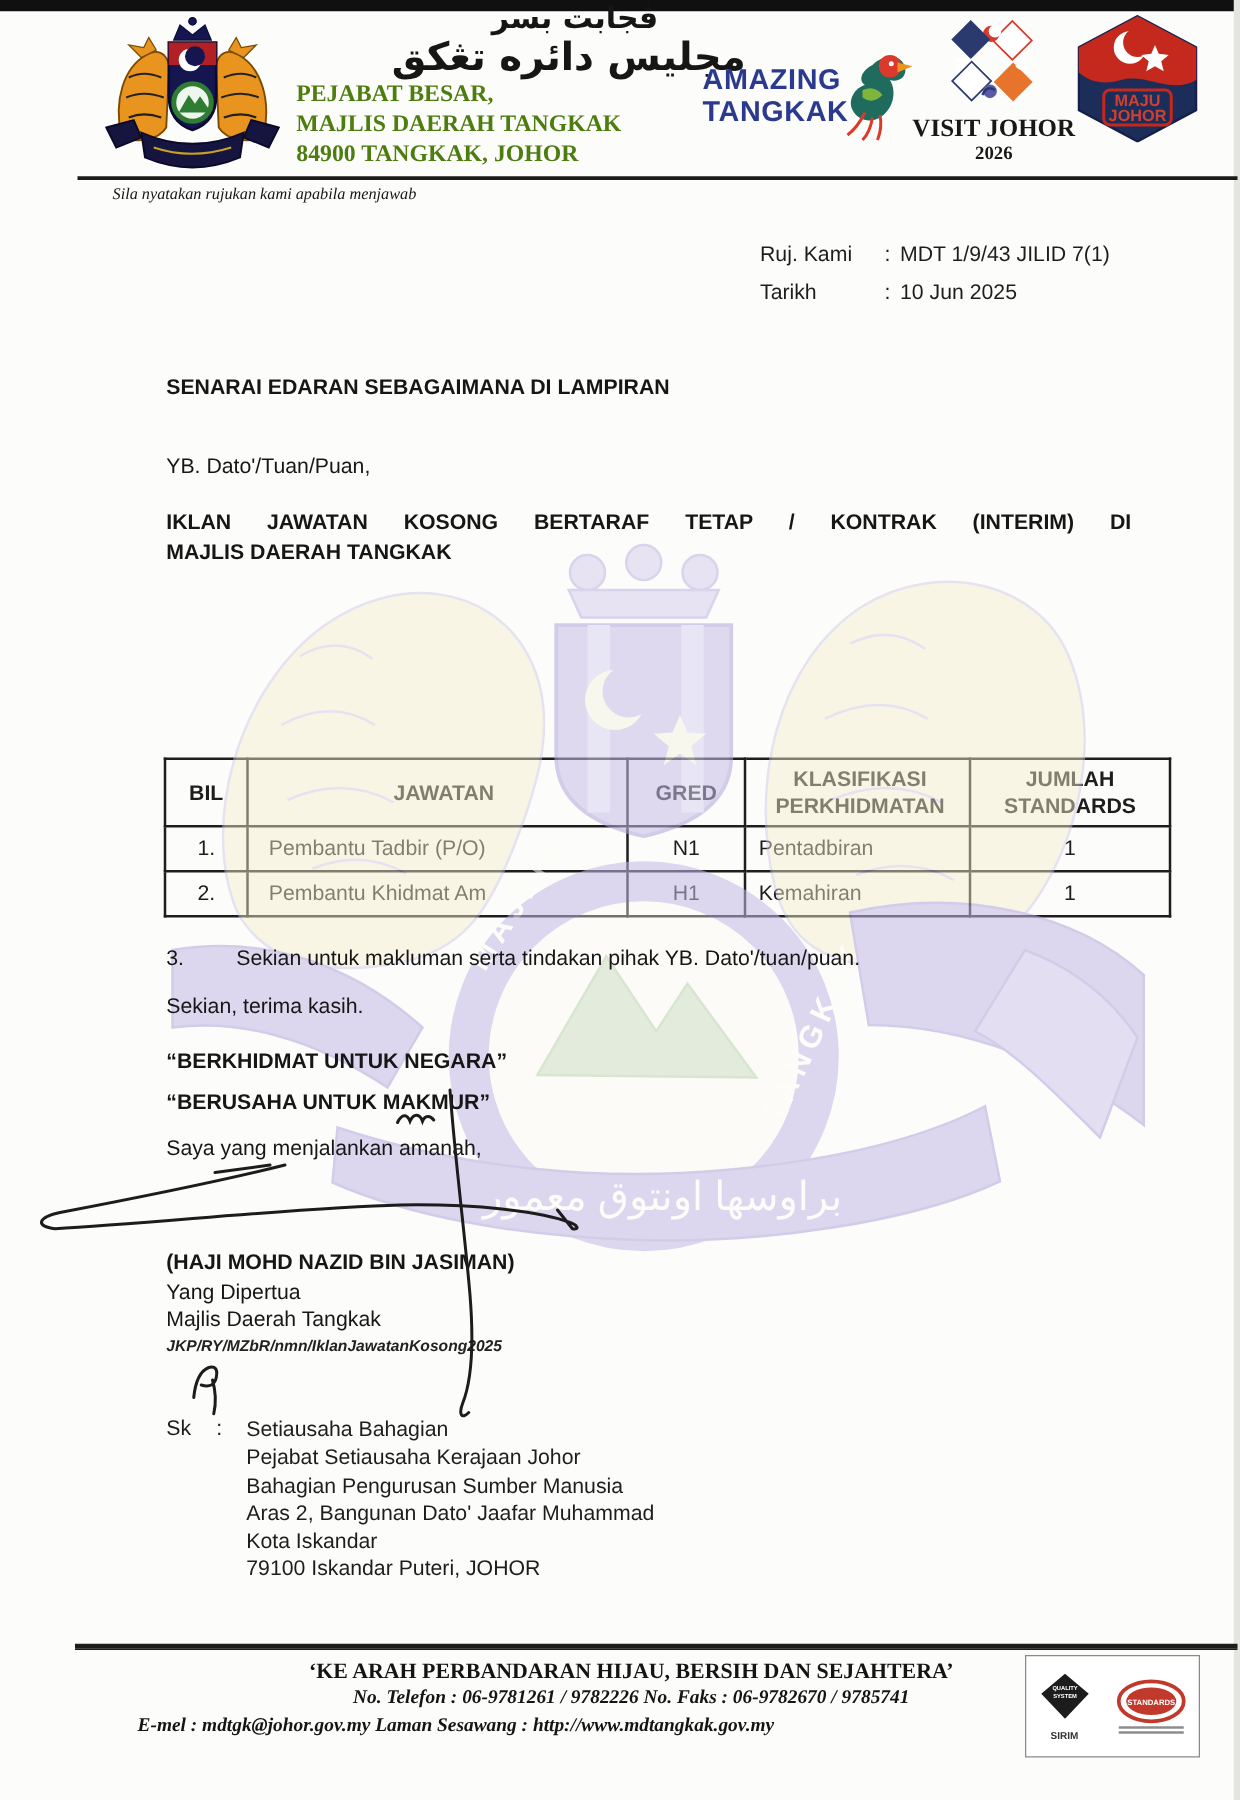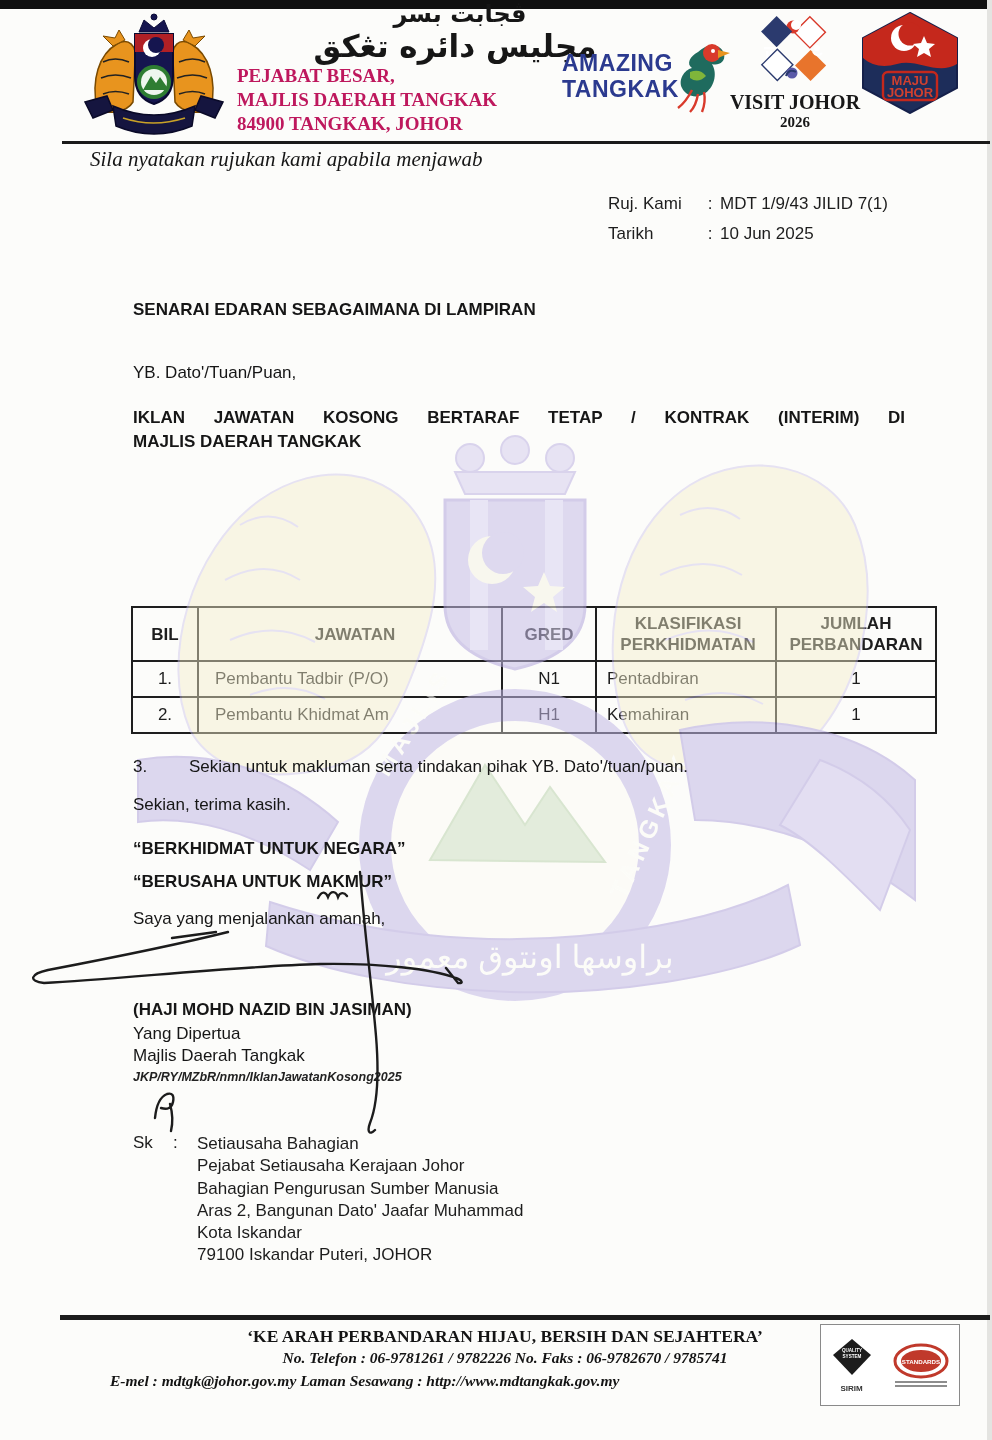--- a/index.html
+++ b/index.html
@@ -8,24 +8,24 @@
   .abs{position:absolute;}
   
   #topbar{left:0;top:0;width:992px;height:9px;background:#101010;}
   #edge-shadow{right:0;top:0;width:5px;height:1440px;background:#e4e4e1;}
 
   
   .jawi{font-family:"DejaVu Sans",sans-serif;color:#161616;text-align:center;direction:rtl;}
   #jawi1{left:330px;top:0px;width:260px;font-size:24px;font-weight:bold;}
   #jawi2{left:305px;top:28px;width:300px;font-size:31px;font-weight:bold;}
   #office{left:237px;top:64px;font-family:"Liberation Serif",serif;font-weight:bold;
-          font-size:19px;line-height:24px;color:#be185d;}
+          font-size:19px;line-height:24px;color:#4d7c0f;}
   #hdrule{left:62px;top:141px;width:928px;height:3px;background:#1a1a1a;}
   #tagline{left:90px;top:147px;font-family:"Liberation Serif",serif;font-style:italic;
-           font-size:21px;color:#161616;}
+           font-size:13px;color:#161616;}
 
   
   #amazing{left:562px;top:50px;font-size:23px;font-weight:bold;line-height:26px;
            color:#2b3a8f;letter-spacing:.5px;}
   
   #visit{left:722px;top:14px;width:146px;text-align:center;}
   #visit .vtxt{font-family:"Liberation Serif",serif;font-weight:bold;font-size:20px;color:#181818;margin-top:1px;}
   #visit .vyr{font-family:"Liberation Serif",serif;font-weight:bold;font-size:15px;color:#181818;}
 
   
@@ -261,21 +261,21 @@
   <div class="abs layer2 bodytxt" id="subj2">MAJLIS DAERAH TANGKAK</div>
 
 
   <table class="abs" id="jobtable">
     <thead>
       <tr>
         <th class="c-bil">BIL</th>
         <th class="c-jaw">JAWATAN</th>
         <th class="c-gred">GRED</th>
         <th class="c-klas">KLASIFIKASI PERKHIDMATAN</th>
-        <th class="c-jum">JUMLAH PERBANDARAN</th>
+        <th class="c-jum">JUMLAH STANDARDS</th>
       </tr>
     </thead>
     <tbody>
       <tr>
         <td class="c-bil">1.</td>
         <td class="c-jaw">Pembantu Tadbir (P/O)</td>
         <td class="c-gred">N1</td>
         <td class="c-klas">Pentadbiran</td>
         <td class="c-jum">1</td>
       </tr>

